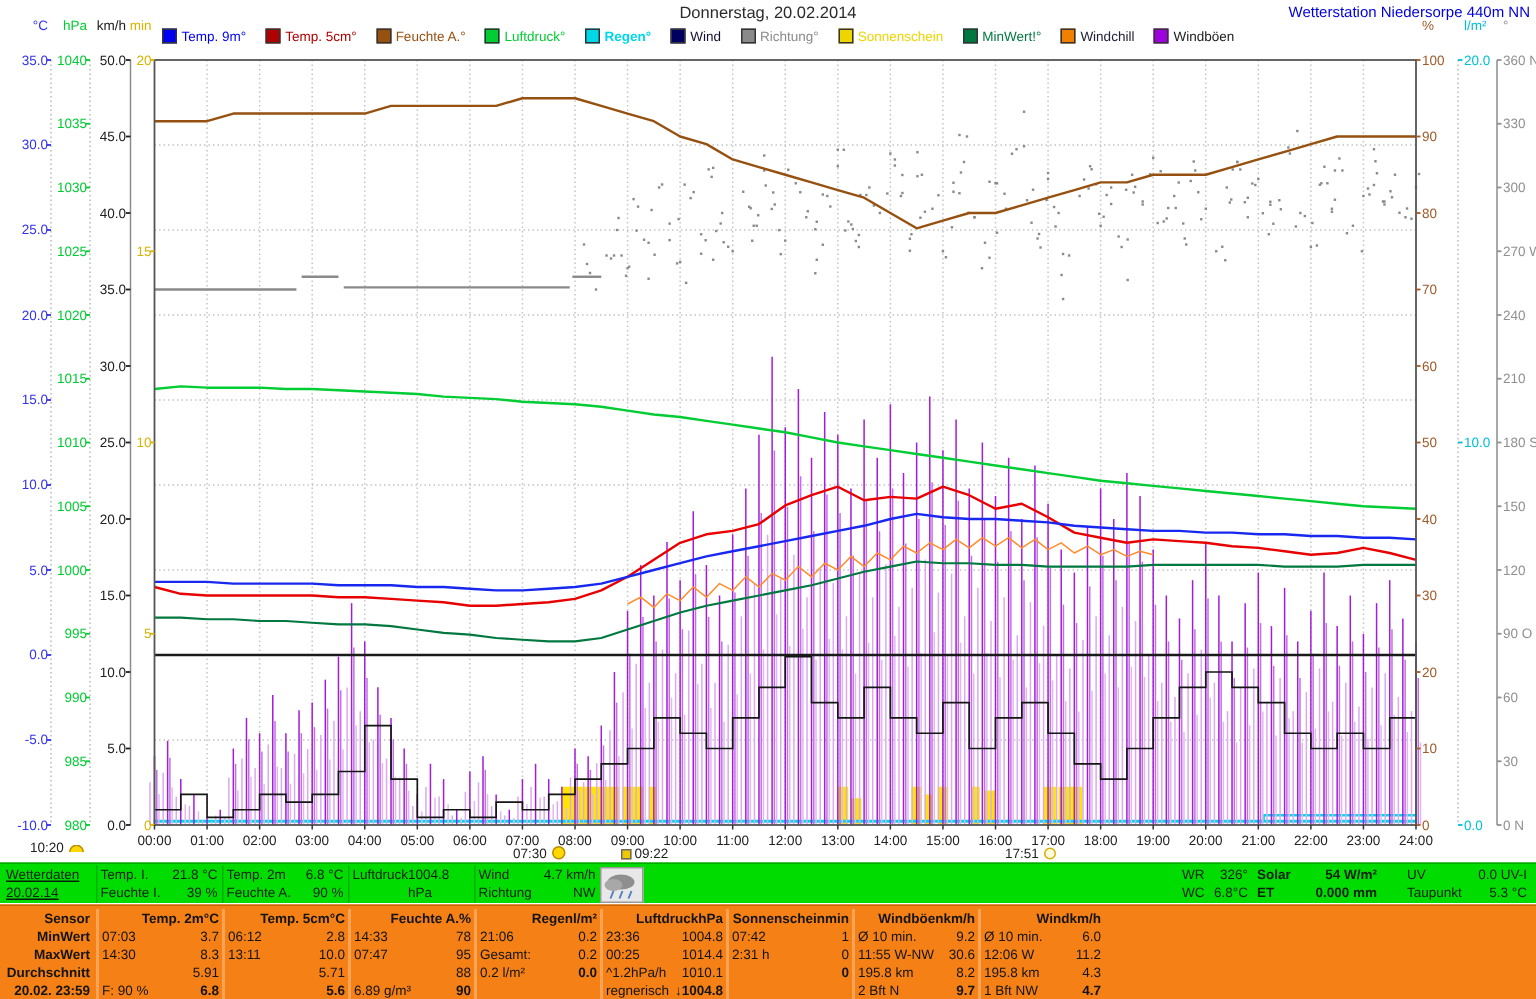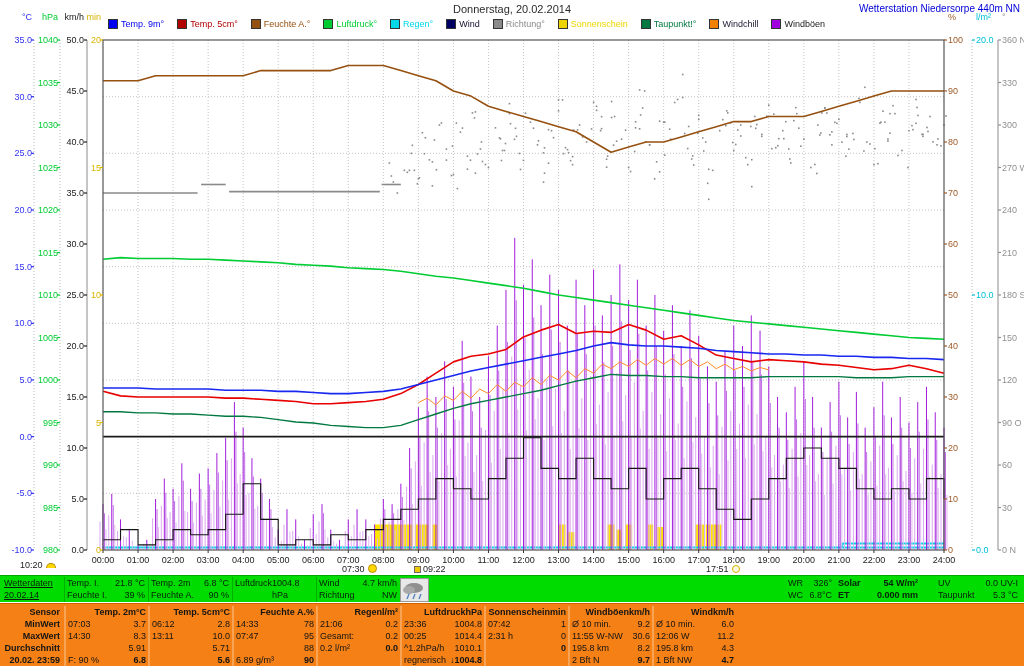--- a/index.html
+++ b/index.html
@@ -44,37 +44,37 @@
       <span class="legend-item">
         <span class="swatch" style="background: rgb(150, 80, 15);"></span>
         <span style="color: rgb(150, 80, 15);">Feuchte A.°</span>
       </span>
       <span class="legend-item">
         <span class="swatch" style="background: rgb(0, 204, 51);"></span>
         <span style="color: rgb(0, 204, 51);">Luftdruck°</span>
       </span>
       <span class="legend-item">
         <span class="swatch" style="background: rgb(0, 216, 232);"></span>
-        <span style="color: rgb(0, 216, 232);">Regen°</span>
+        <span style="color: rgb(0, 216, 232); font-weight: bold;">Regen°</span>
       </span>
       <span class="legend-item">
         <span class="swatch" style="background: rgb(0, 0, 96);"></span>
         <span style="color: rgb(16, 16, 48);">Wind</span>
       </span>
       <span class="legend-item">
         <span class="swatch" style="background: rgb(138, 138, 138);"></span>
         <span style="color: rgb(138, 138, 138);">Richtung°</span>
       </span>
       <span class="legend-item">
         <span class="swatch" style="background: rgb(238, 213, 0);"></span>
         <span style="color: rgb(238, 213, 0);">Sonnenschein</span>
       </span>
       <span class="legend-item">
         <span class="swatch" style="background: rgb(0, 120, 64);"></span>
-        <span style="color: rgb(0, 120, 64);">Taupunkt!°</span>
+        <span style="color: rgb(0, 120, 64);">MinWert!°</span>
       </span>
       <span class="legend-item">
         <span class="swatch" style="background: rgb(240, 128, 0);"></span>
         <span style="color: rgb(32, 32, 56);">Windchill</span>
       </span>
       <span class="legend-item">
         <span class="swatch" style="background: rgb(160, 0, 224);"></span>
         <span style="color: rgb(32, 32, 32);">Windböen</span>
       </span>
     </div>
@@ -962,21 +962,21 @@
 
   <div class="marker" style="left:20px;top:560px;">
     <span>10:20</span><span class="half-sun"></span>
   </div>
   <div class="marker" style="left:342px;top:564px;">
     <span>07:30</span><span class="sun-dot"></span>
   </div>
   <div class="marker" style="left:414px;top:564px;">
     <span class="moon-dot"></span><span>09:22</span>
   </div>
-  <div class="marker" style="left:706px;top:564px;">
+  <div class="marker" style="left:670px;top:564px;">
     <span>17:51</span><span class="sun-hollow"></span>
   </div>
 
   <div class="statusbar" id="statusbar">
       <div class="sb-cell" style="left: 2px; width: 60px; text-decoration: underline;">
         <div class="sb-line">
           <span>Wetterdaten</span>
           <span></span>
         </div>
         <div class="sb-line">

